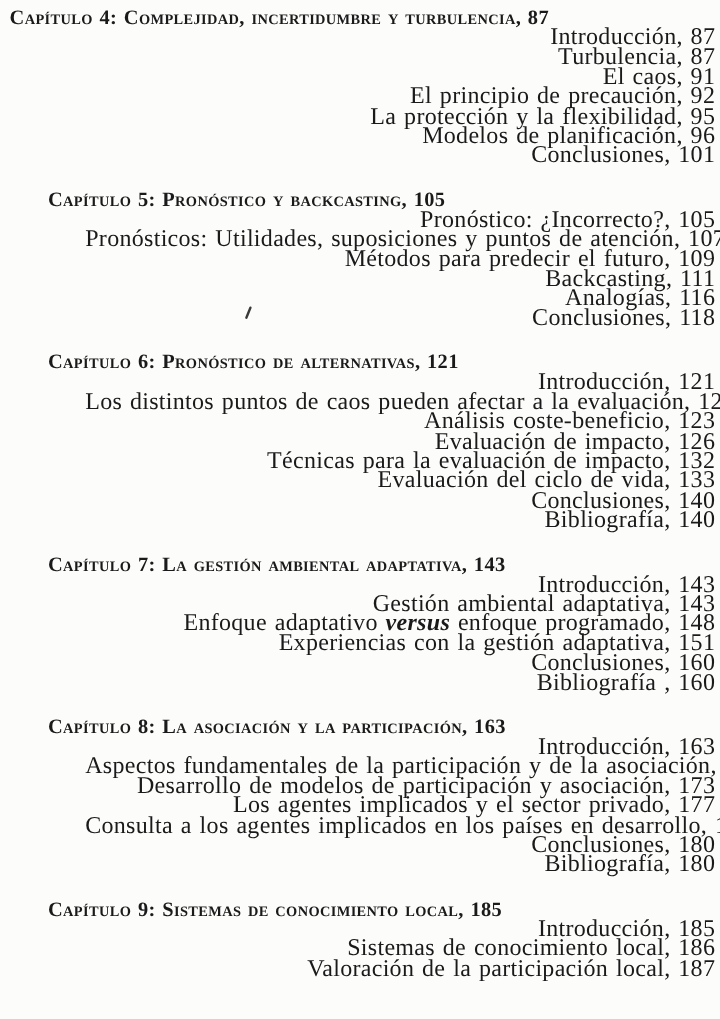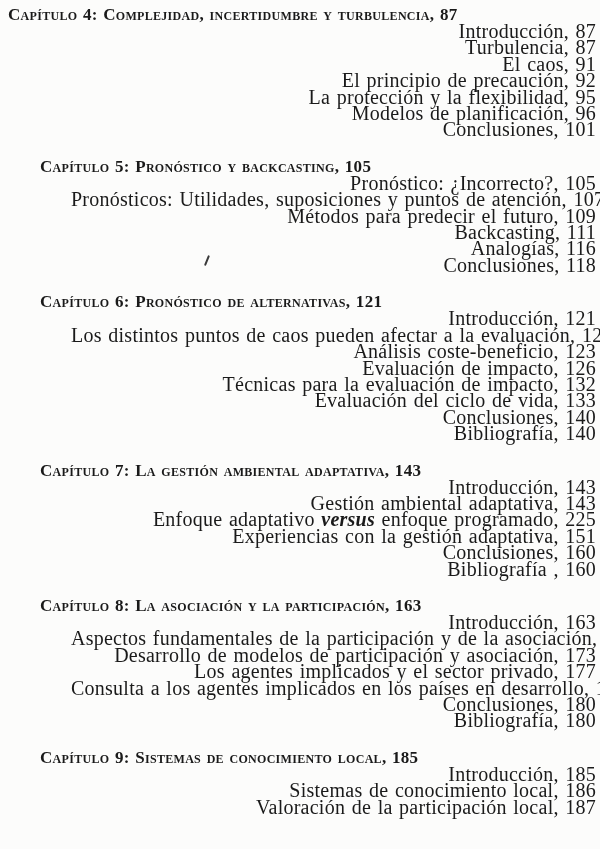--- a/index.html
+++ b/index.html
@@ -81,21 +81,21 @@
     <div class="entry"><span>Técnicas para la evaluación de impacto</span><span>, </span><span>132</span></div>
     <div class="entry"><span>Evaluación del ciclo de vida</span><span>, </span><span>133</span></div>
     <div class="entry"><span>Conclusiones</span><span>, </span><span>140</span></div>
     <div class="entry"><span>Bibliografía</span><span>, </span><span>140</span></div>
   </section>
 
   <section class="chapter">
     <h2 class="heading"><span class="title">Capítulo 7: La gestión ambiental adaptativa</span><span class="sep">, </span><span class="pg">143</span></h2>
     <div class="entry"><span>Introducción</span><span>, </span><span>143</span></div>
     <div class="entry"><span>Gestión ambiental adaptativa</span><span>, </span><span>143</span></div>
-    <div class="entry"><span>Enfoque adaptativo </span><em>versus</em><span> enfoque programado</span><span>, </span><span>225</span></div>
+    <div class="entry"><span>Enfoque adaptativo </span><em>versus</em><span> enfoque programado</span><span>, </span><span>148</span></div>
     <div class="entry"><span>Experiencias con la gestión adaptativa</span><span>, </span><span>151</span></div>
     <div class="entry"><span>Conclusiones</span><span>, </span><span>160</span></div>
     <div class="entry"><span>Bibliografía </span><span>, </span><span>160</span></div>
   </section>
 
   <section class="chapter">
     <h2 class="heading"><span class="title">Capítulo 8: La asociación y la participación</span><span class="sep">, </span><span class="pg">163</span></h2>
     <div class="entry"><span>Introducción</span><span>, </span><span>163</span></div>
     <div class="entry"><span>Aspectos fundamentales de la participación y de la asociación</span><span>, </span><span>164</span></div>
     <div class="entry"><span>Desarrollo de modelos de participación y asociación</span><span>, </span><span>173</span></div>

